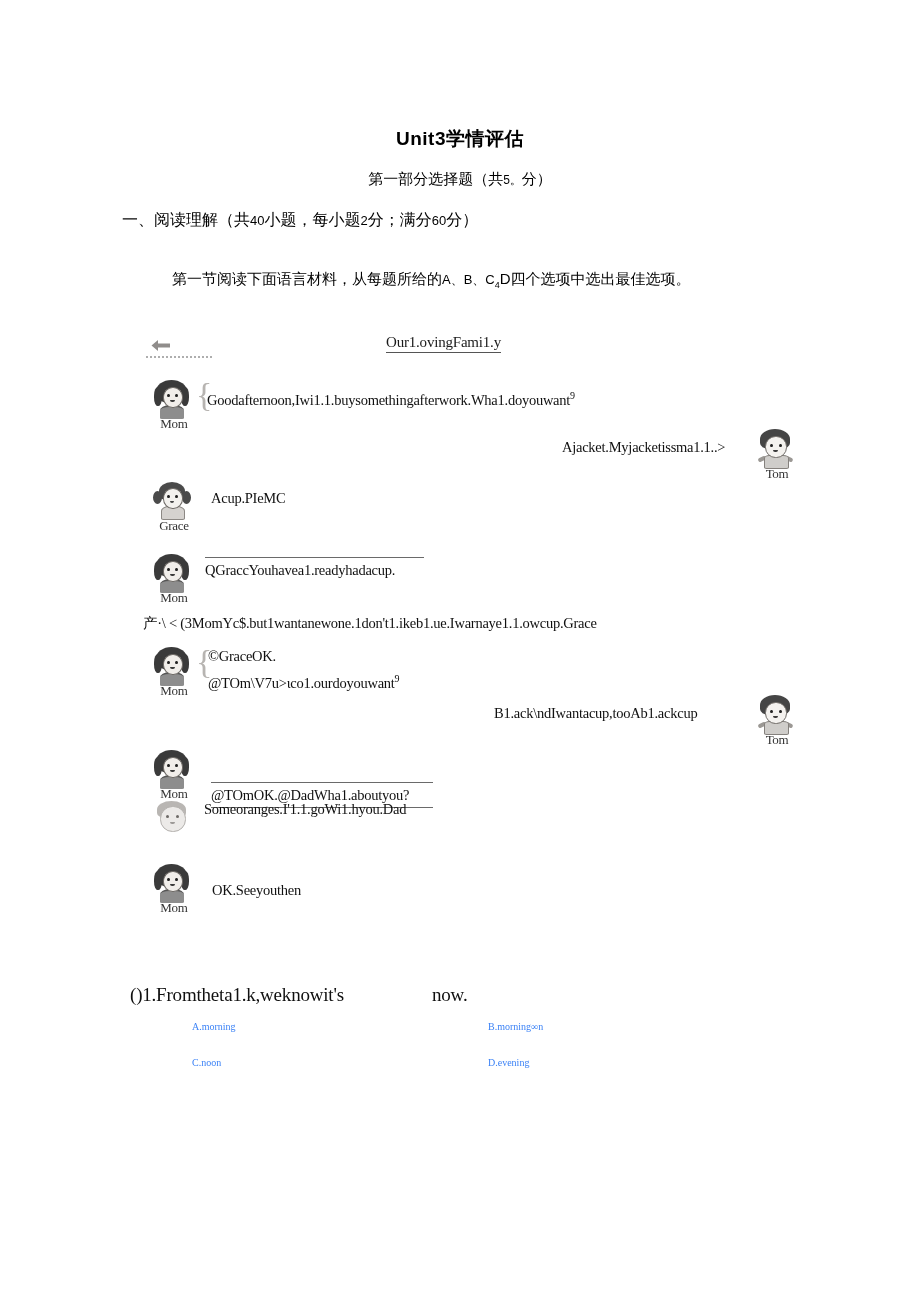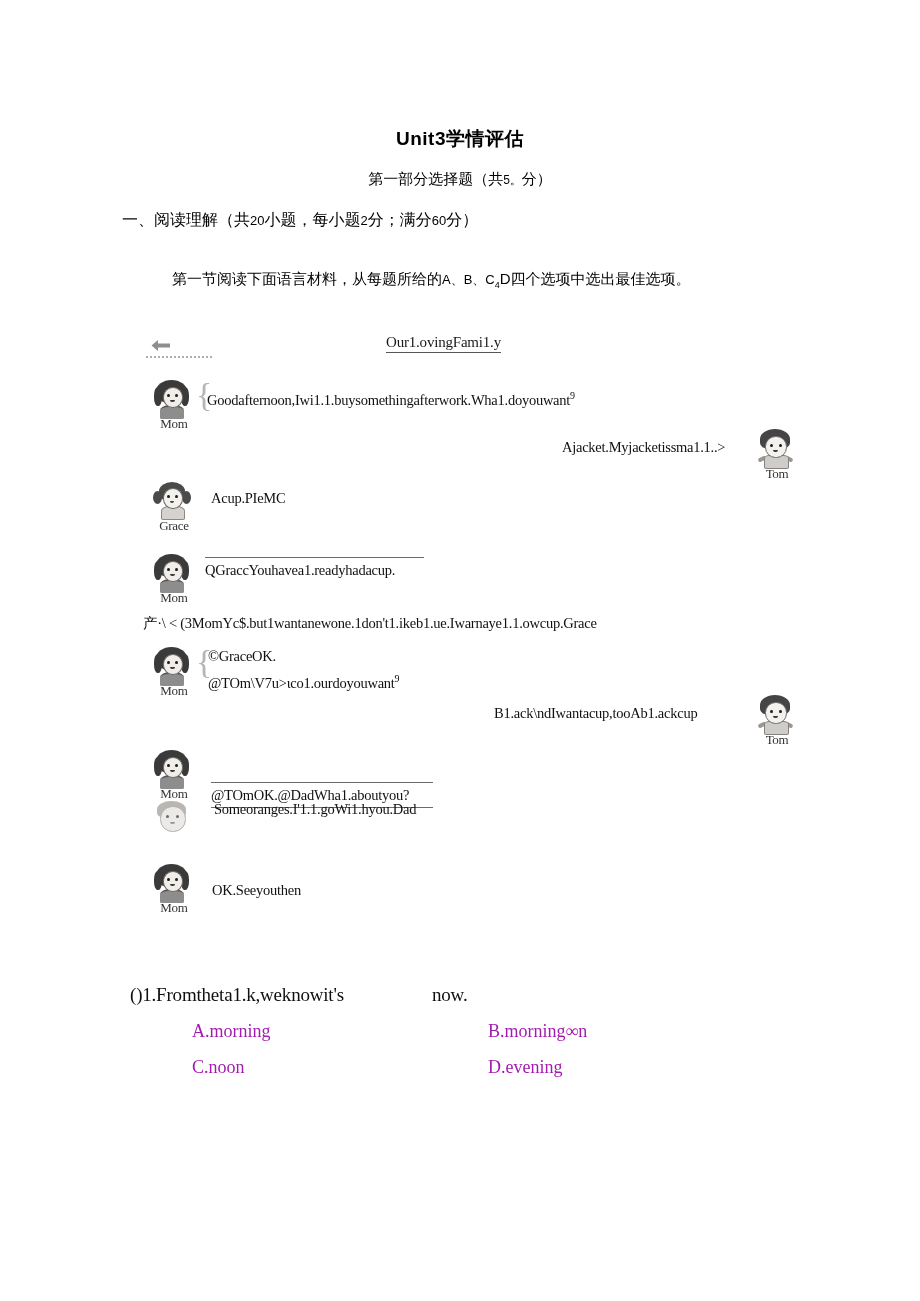--- a/index.html
+++ b/index.html
@@ -350,39 +350,39 @@
   .question {
     position: absolute;
     font-size: 19px;
     line-height: 21px;
     color: #101010;
     letter-spacing: -0.2px;
     white-space: nowrap;
   }
   .q-stem { left: 130px; top: 984px; }
   .q-blankword { left: 432px; top: 984px; }
-  .opt { position: absolute; font-size: 18px; color: #a21caf; white-space: nowrap; }
+  .opt { position: absolute; font-size: 10px; color: #3b82f6; white-space: nowrap; }
   .opt-a { left: 192px; top: 1021px; }
   .opt-b { left: 488px; top: 1021px; }
   .opt-c { left: 192px; top: 1057px; }
   .opt-d { left: 488px; top: 1057px; }
 </style>
 </head>
 <body>
 
 <div class="page">
 
   <div class="doc-title">Unit3学情评估</div>
 
   <div class="doc-subtitle">
     <span>第一部分选择题（共</span><span class="sm">5。</span><span>分）</span>
   </div>
 
   <div class="section-head">
-    <span>一、阅读理解（共</span><span class="sm">20</span><span>小题，每小题</span><span class="sm">2</span><span>分；满分</span><span class="sm">60</span><span>分）</span>
+    <span>一、阅读理解（共</span><span class="sm">40</span><span>小题，每小题</span><span class="sm">2</span><span>分；满分</span><span class="sm">60</span><span>分）</span>
   </div>
 
   <div class="section-sub">
     <span>第一节阅读下面语言材料，从每题所给的</span><span class="sm">A、B、C</span><sub>4</sub><span>D四个选项中选出最佳选项。</span>
   </div>
 
   <div class="back-arrow">
     <svg viewBox="0 0 22 13" width="22" height="13" aria-hidden="true">
       <path d="M8 1 L1.5 6.5 L8 12 L8 8.5 L20 8.5 L20 4.5 L8 4.5 Z" fill="#7d7a77"></path>
     </svg>
@@ -521,21 +521,21 @@
 
   <div class="avatar dad" style="left:152px; top:798px;">
     <div class="face-wrap">
       <div class="hair"></div>
       <div class="face"></div>
       <div class="eye l"></div>
       <div class="eye r"></div>
       <div class="mouth"></div>
     </div>
   </div>
-  <div class="msg" style="left:214px; top:799px;">
+  <div class="msg" style="left:204px; top:799px;">
     <span>Someoranges.I'1.1.goWi1.hyou.Dad</span>
   </div>
 
   <div class="avatar mom" style="left:152px; top:862px;">
     <div class="face-wrap">
       <div class="hair"></div>
       <div class="hair-l"></div>
       <div class="hair-r"></div>
       <div class="face"></div>
       <div class="eye l"></div>

